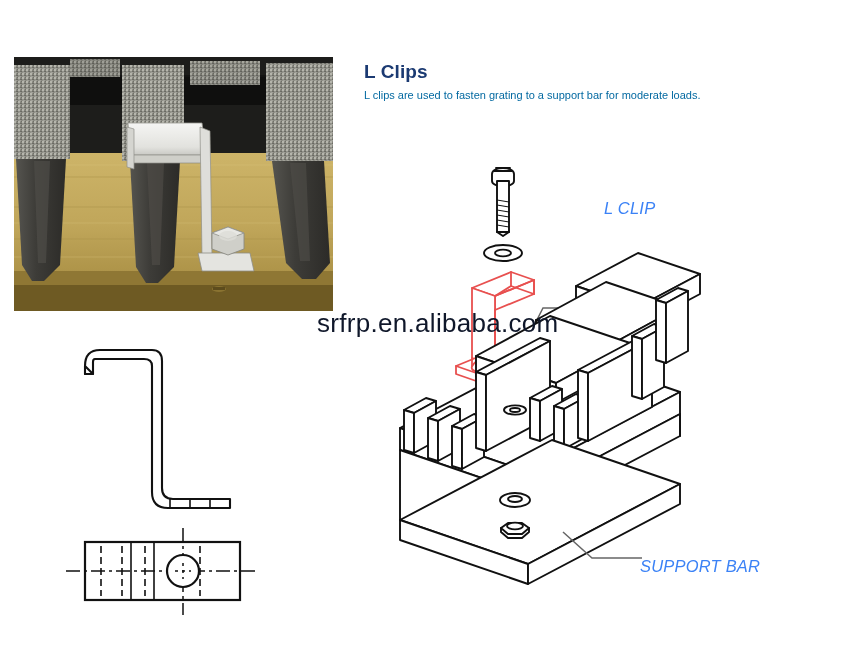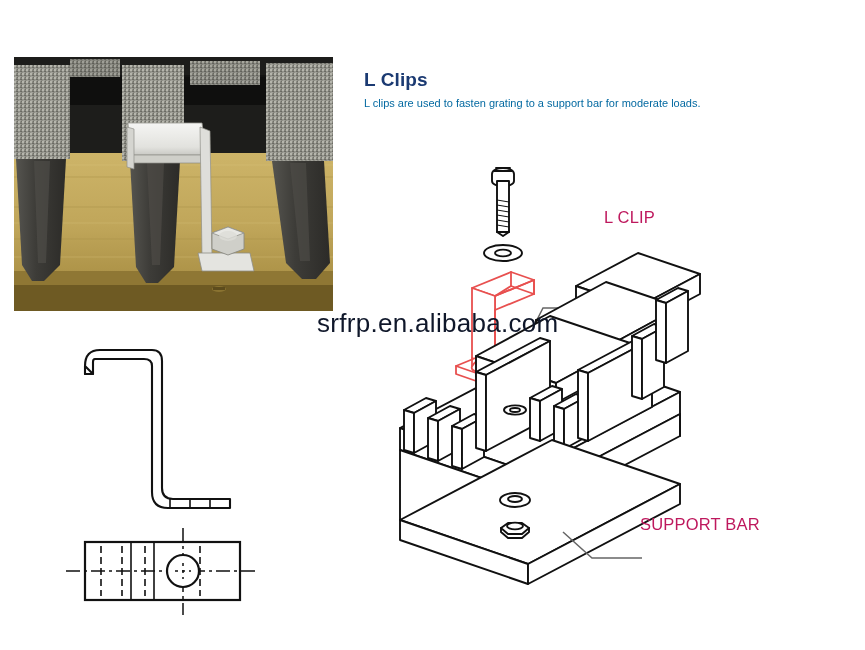--- a/index.html
+++ b/index.html
@@ -27,21 +27,21 @@
     position: absolute;
     left: 364px;
     top: 58px;
     width: 430px;
   }
   #page-title {
     font-size: 19px;
     font-weight: bold;
     color: #1b3a72;
     letter-spacing: 0.1px;
-    margin: 12px 0 6px 0;
+    margin: 4px 0 6px 0;
     line-height: 1.1;
   }
   #page-subtitle {
     font-size: 11px;
     color: #0369a1;
     line-height: 1.25;
     margin: 0;
     white-space: nowrap;
   }
 
@@ -75,28 +75,28 @@
     color: #0f172a;
     letter-spacing: 0.3px;
     white-space: nowrap;
     pointer-events: none;
     font-family: "Liberation Sans", sans-serif;
   }
 
   
   .callout-label {
     position: absolute;
+    font-style: italic;
     font-size: 16.5px;
-    color: #be185d;
+    color: #3b82f6;
     white-space: nowrap;
     letter-spacing: 0.2px;
-    margin-top: 9px;
   }
   #label-l-clip { left: 604px; top: 199px; }
-  #label-support-bar { left: 640px; top: 506px; }
+  #label-support-bar { left: 640px; top: 557px; }
 </style>
 </head>
 <body>
 
 <div class="page">
 
   <div id="product-photo">
     <svg width="319" height="254" viewBox="0 0 319 254">
       <defs>
         <linearGradient id="woodG" x1="0" y1="0" x2="0" y2="1">

